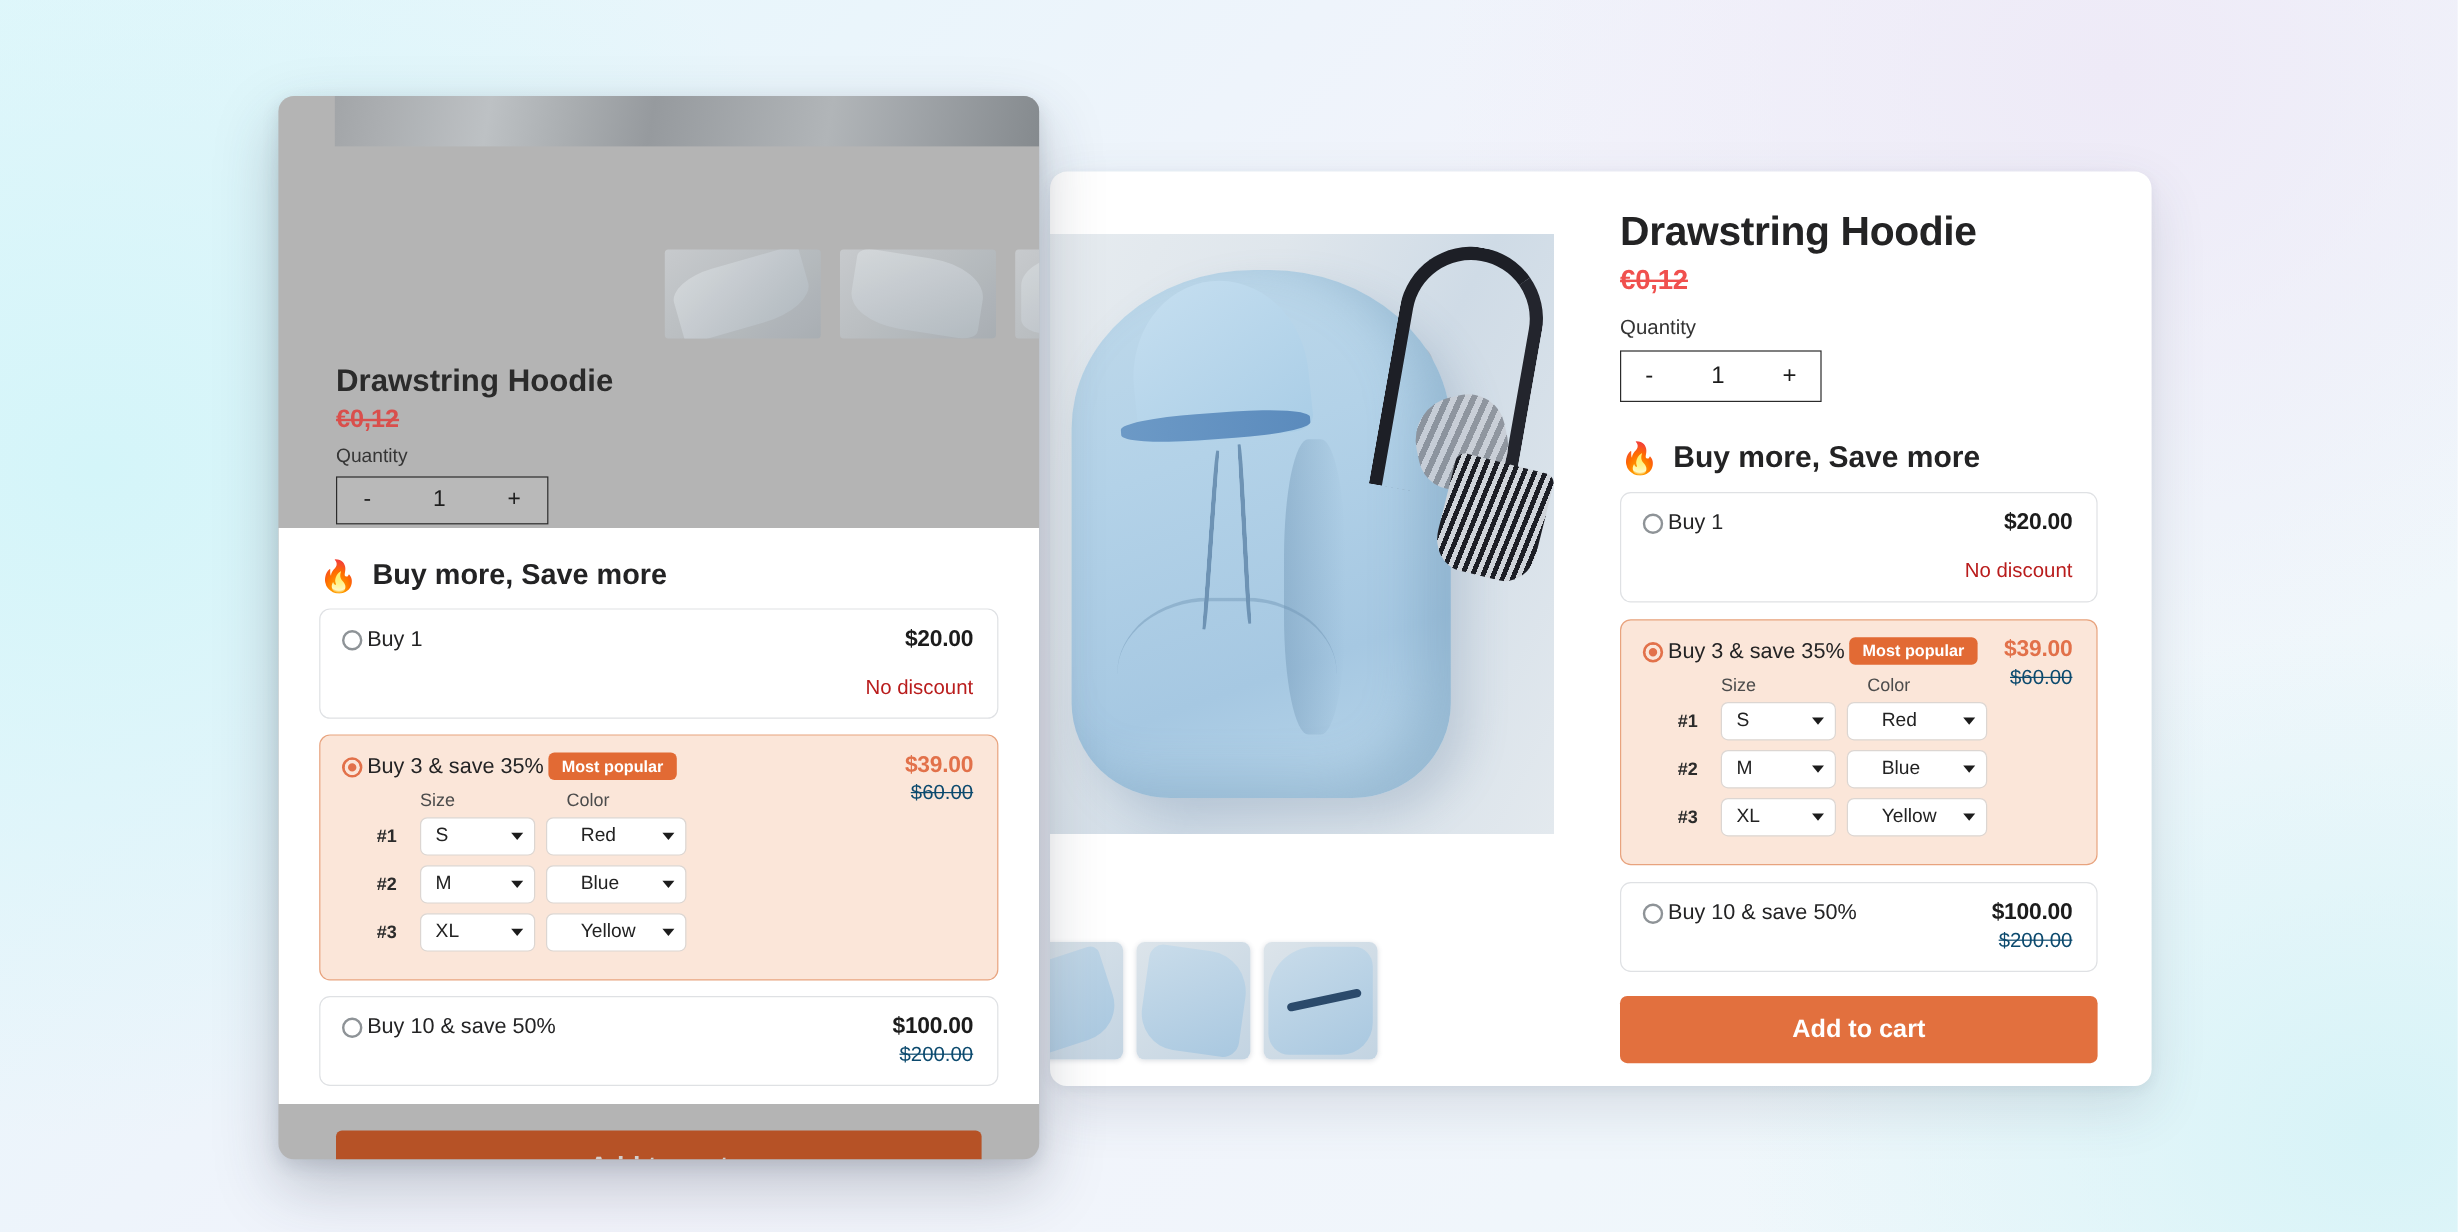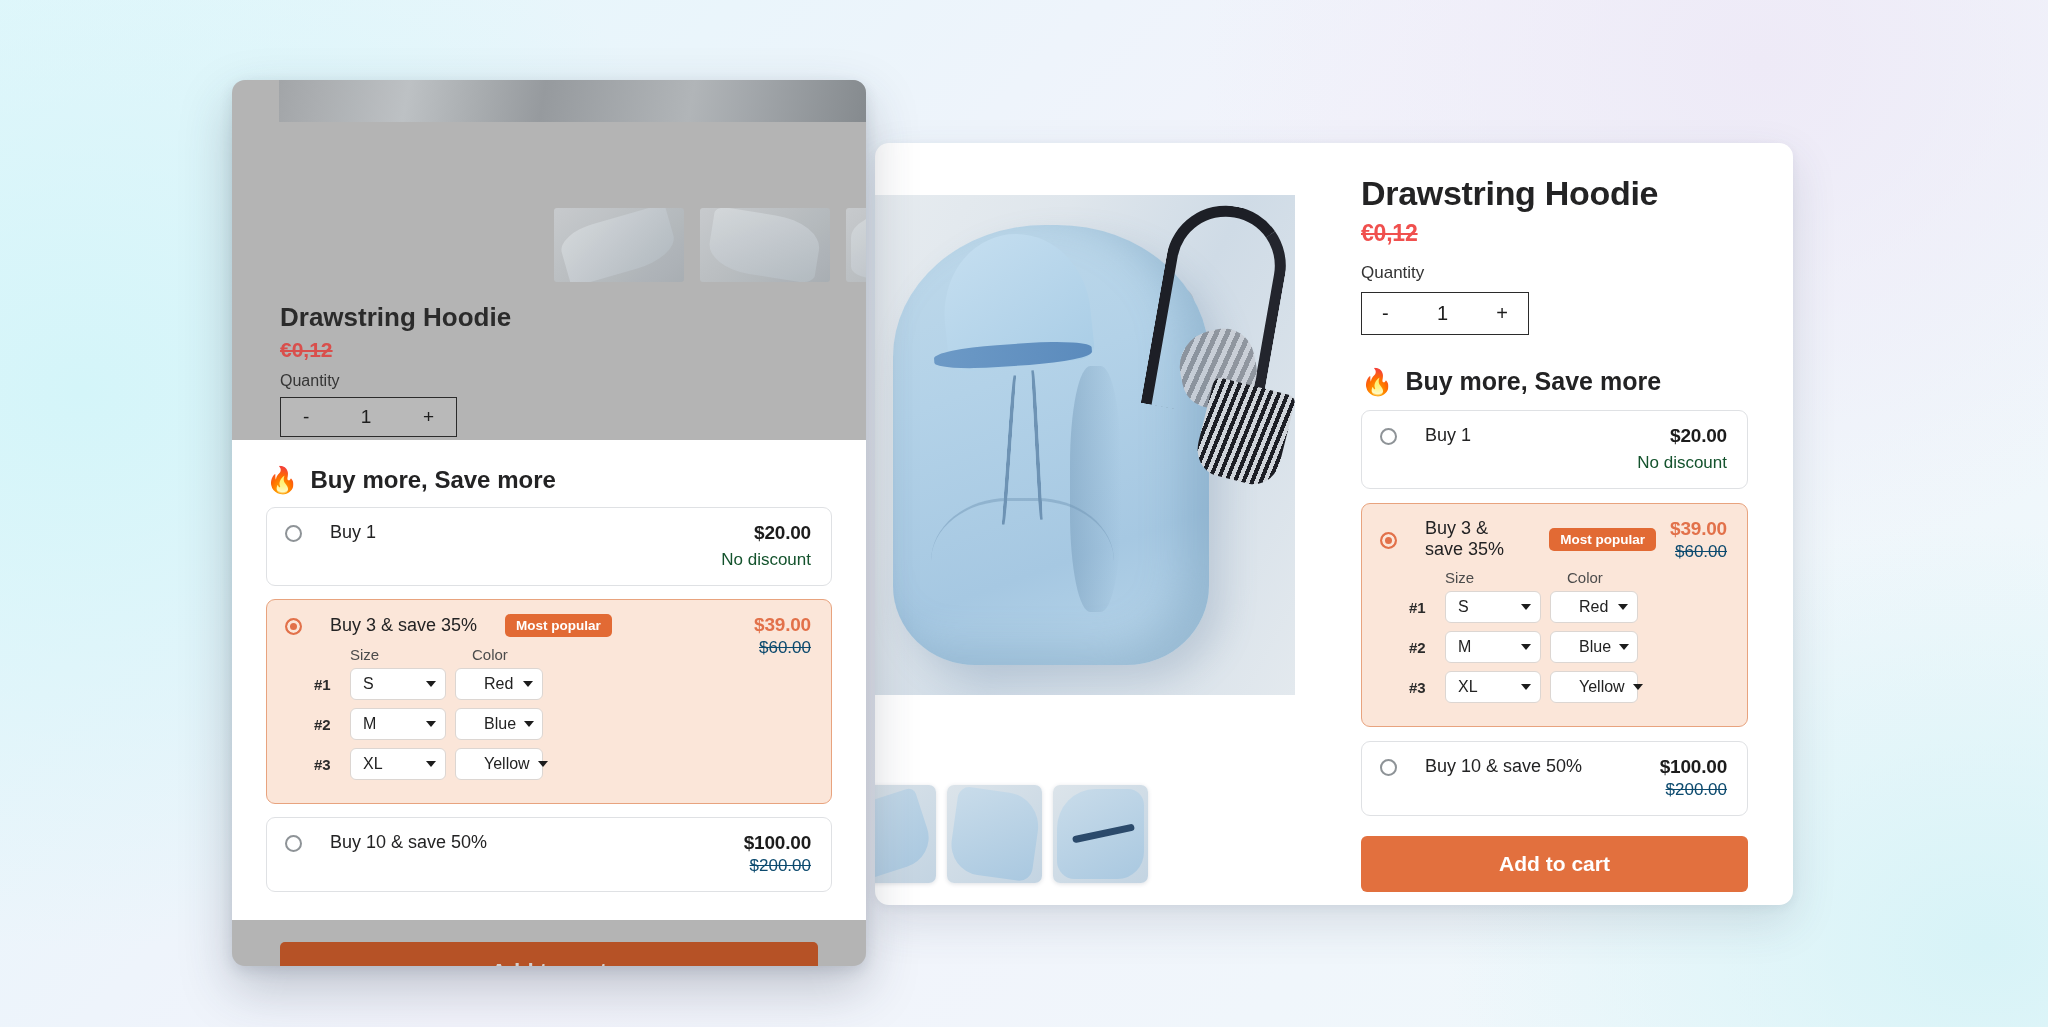--- a/index.html
+++ b/index.html
@@ -144,53 +144,53 @@
 
   .tier {
     margin-top: 14px; border: 1px solid #dfe1e4; border-radius: 9px;
     background: #fff; padding: 14px 20px 15px 18px;
     display: flex; align-items: flex-start;
   }
   .tier.selected {
     border: 1px solid #e8a37e; background: #fbe6d9;
   }
   .tier-left { flex: 1; display: flex; flex-direction: column; }
-  .tier-head { display: flex; align-items: center; gap: 28px; }
+  .tier-head { display: flex; align-items: center; gap: 4px; }
   .radio {
     width: 17px; height: 17px; border-radius: 50%;
     border: 2.5px solid #8e9397; flex: none; margin-top: 2px;
   }
   .tier.selected .radio {
     border-color: #e2714a; background: #e2714a;
     box-shadow: inset 0 0 0 3px #fbe6d9;
   }
   .tier-label { font-size: 18px; color: #232324; }
   .badge {
     background: #e26a34; color: #fff; font-size: 13.5px; font-weight: 700;
     padding: 4px 11px; border-radius: 5px; white-space: nowrap;
   }
   .tier-right { text-align: right; flex: none; padding-left: 14px; }
   .price-now { font-size: 19px; font-weight: 700; color: #1c1c1c; letter-spacing: -.2px; }
   .tier.selected .price-now { color: #e2714a; }
-  .price-sub { font-size: 17px; color: #14532d; margin-top: 6px; }
+  .price-sub { font-size: 17px; color: #b91c1c; margin-top: 19px; }
   .price-old { font-size: 17px; color: #0c4a6e; text-decoration: line-through; margin-top: 2px; }
 
   .variant-grid { margin-top: 9px; margin-left: 29px; }
   .vg-head { display: flex; gap: 32px; padding-left: 36px; margin-bottom: 5px; }
   .vg-head span { font-size: 15px; color: #4c4c4c; }
   .vg-head .h-size { width: 90px; }
   .vg-row { display: flex; align-items: center; gap: 9px; margin-bottom: 8px; }
   .vg-idx { width: 27px; font-size: 15px; font-weight: 700; color: #2b2b2b; }
   .sel {
     height: 32px; border: 1px solid #dcd6d2; border-radius: 6px; background: #fff;
     display: flex; align-items: center; justify-content: space-between;
     padding: 0 9px 0 12px; font-size: 16px; color: #222;
   }
   .sel.size { width: 96px; }
-  .sel.color { width: 88px; padding-left: 28px; }
+  .sel.color { width: 117px; padding-left: 28px; }
   .caret {
     width: 0; height: 0; border-left: 5px solid transparent;
     border-right: 5px solid transparent; border-top: 6px solid #1c1c1c;
     margin-left: 8px; flex: none;
   }
 
   .atc {
     margin-top: 20px; height: 56px; border-radius: 6px;
     background: #e2703e; color: #fff; font-size: 21px; font-weight: 700;
     display: flex; align-items: center; justify-content: center;

